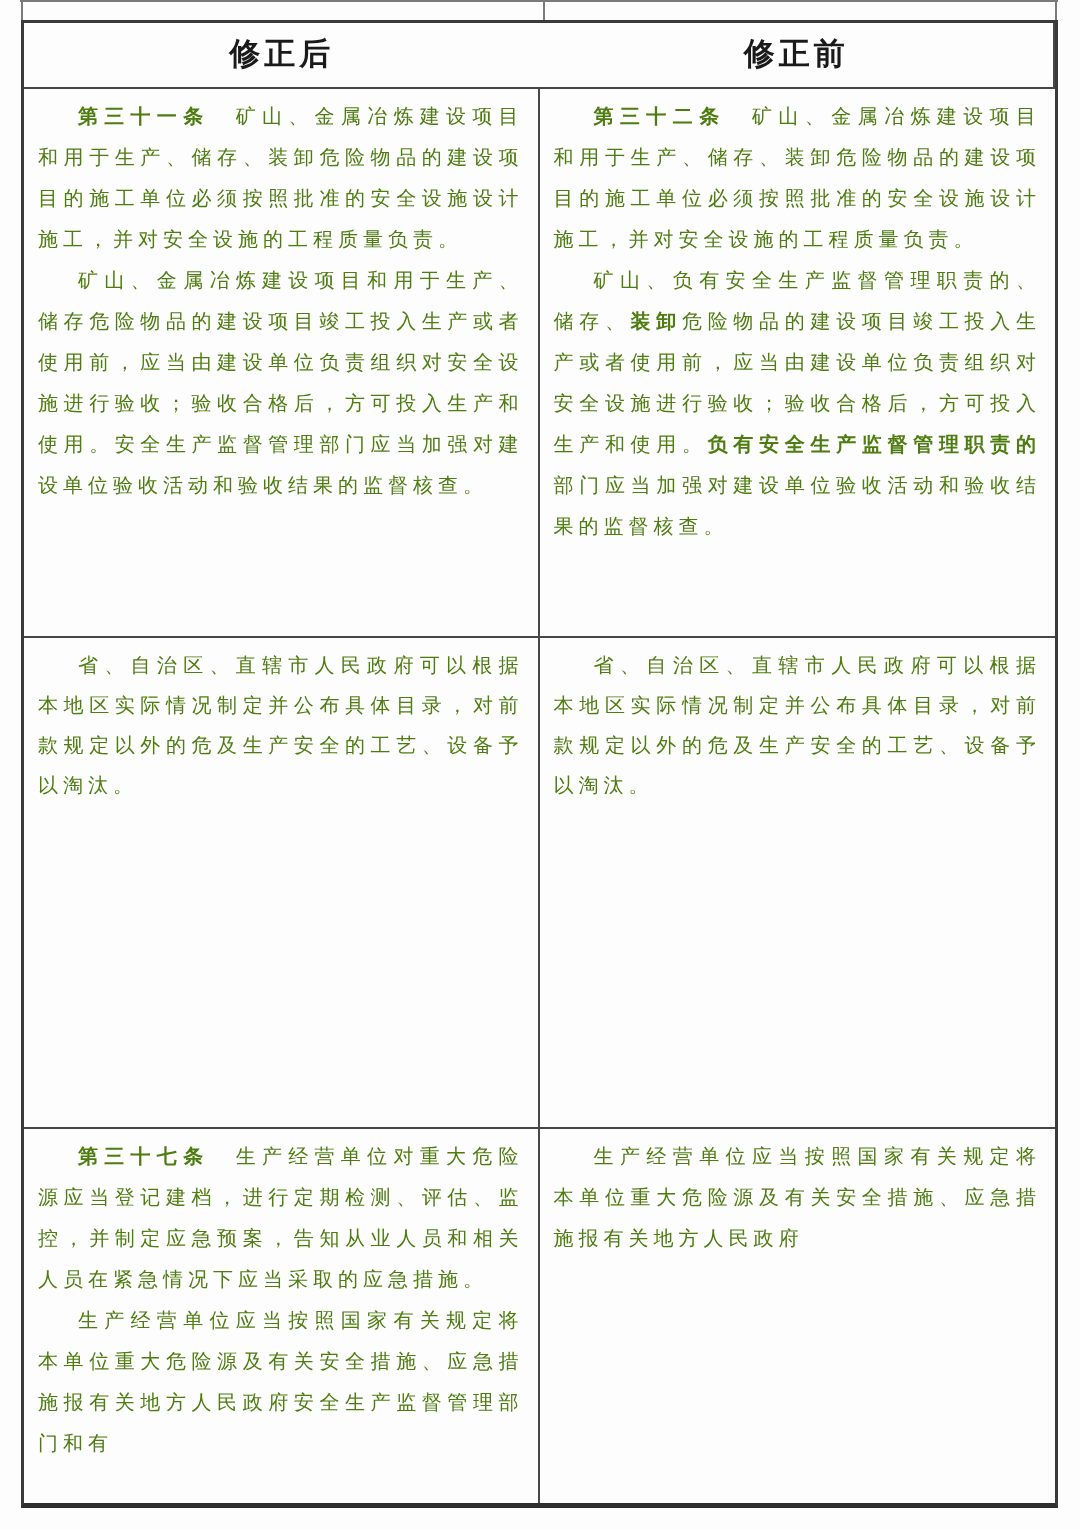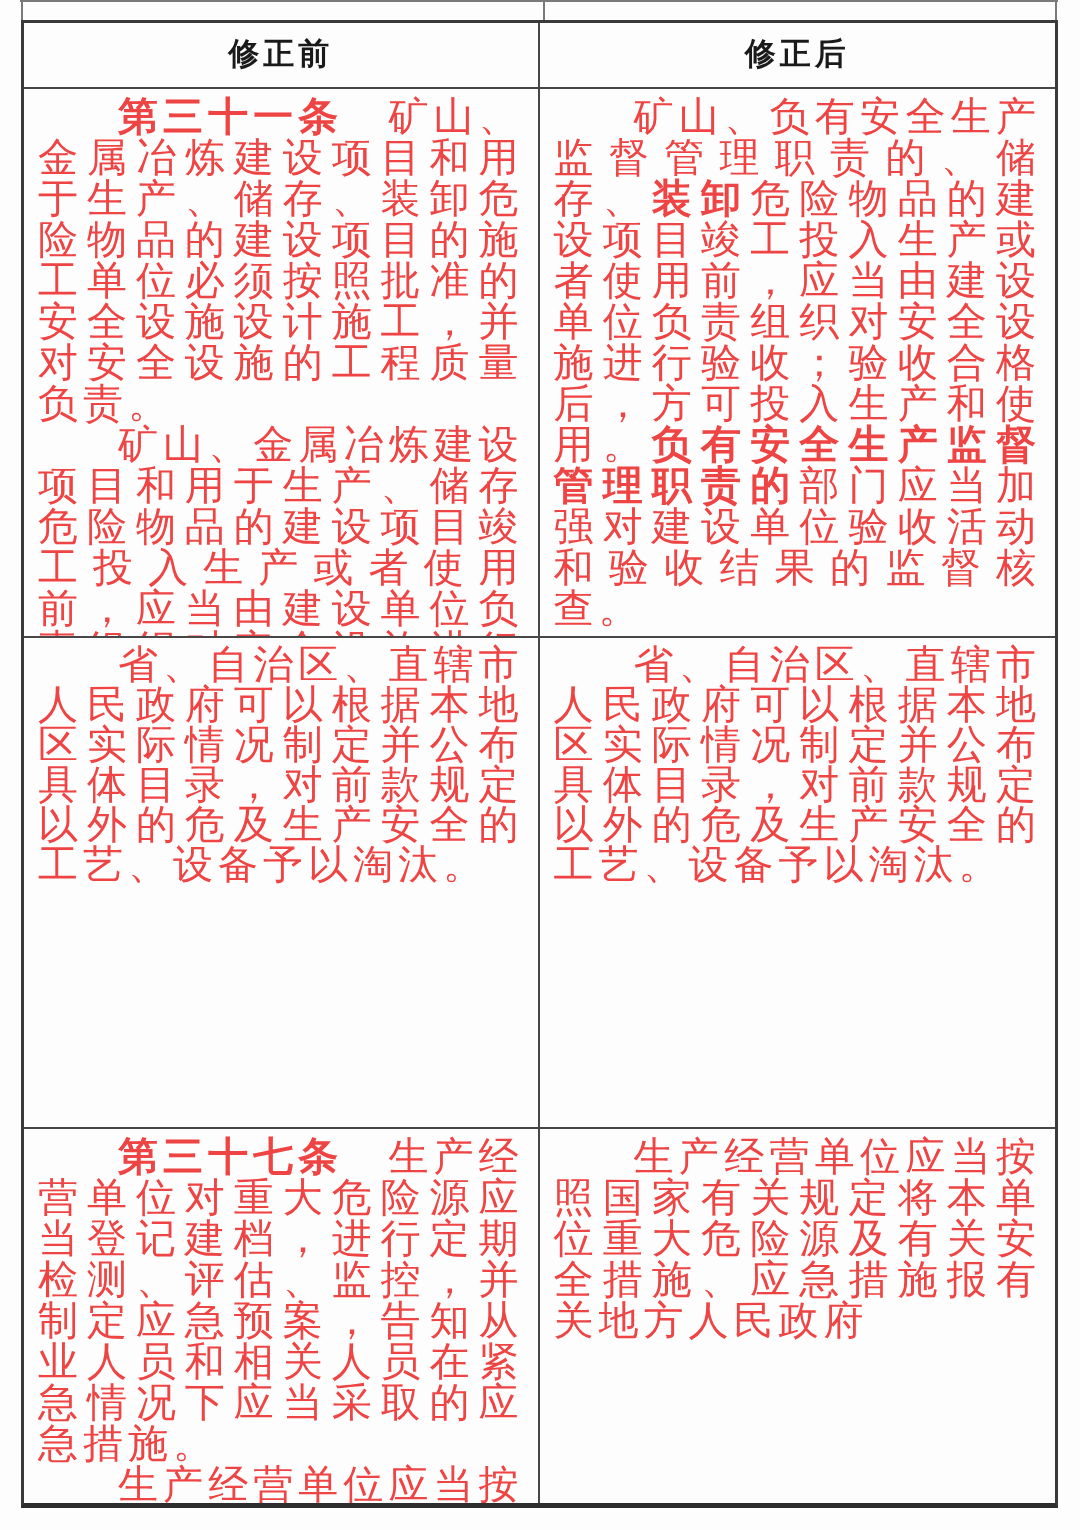--- a/index.html
+++ b/index.html
@@ -61,55 +61,56 @@
   .row-3 { flex: 1 1 auto; }
 
   .cell {
     width: 50%;
     padding: 7px 14px 0 14px;
     overflow: hidden;
   }
   .cell.before { border-right: 2px solid #474747; }
 
   .para {
-    font-size: 40px;
+    font-size: 20px;
     line-height: 41px;
     text-indent: 2em;
     text-align: justify;
     text-justify: inter-character;
     letter-spacing: 5px;
     word-break: break-all;
-    color: #ef4444;
+    color: #4d7c0f;
   }
   .row-2 .para { line-height: 40px; }
   .para .bold { font-weight: 700; }
 </style>
 </head>
 <body>
 
 <div class="page">
 
   <div class="top-hline"></div>
   <div class="top-stub left"></div>
   <div class="top-stub mid"></div>
   <div class="top-stub right"></div>
 
   <div class="cmp-table">
 
     <div class="hdr-row">
+      <div class="hdr-cell after">修正后</div>
       <div class="hdr-cell before">修正前</div>
-      <div class="hdr-cell after">修正后</div>
     </div>
 
     <div class="row row-1">
       <div class="cell before">
           <p class="para"><span class="bold">第三十一条</span><span>　矿山、金属冶炼建设项目和用于生产、储存、装卸危险物品的建设项目的施工单位必须按照批准的安全设施设计施工，并对安全设施的工程质量负责。</span></p>
           <p class="para"><span>矿山、金属冶炼建设项目和用于生产、储存危险物品的建设项目竣工投入生产或者使用前，应当由建设单位负责组织对安全设施进行验收；验收合格后，方可投入生产和使用。安全生产监督管理部门应当加强对建设单位验收活动和验收结果的监督核查。</span></p>
         </div>
       <div class="cell after">
+          <p class="para"><span class="bold">第三十二条</span><span>　矿山、金属冶炼建设项目和用于生产、储存、装卸危险物品的建设项目的施工单位必须按照批准的安全设施设计施工，并对安全设施的工程质量负责。</span></p>
           <p class="para"><span>矿山、负有安全生产监督管理职责的、储存、</span><span class="bold">装卸</span><span>危险物品的建设项目竣工投入生产或者使用前，应当由建设单位负责组织对安全设施进行验收；验收合格后，方可投入生产和使用。</span><span class="bold">负有安全生产监督管理职责的</span><span>部门应当加强对建设单位验收活动和验收结果的监督核查。</span></p>
         </div>
     </div>
 
     <div class="row row-2">
       <div class="cell before">
           <p class="para"><span>省、自治区、直辖市人民政府可以根据本地区实际情况制定并公布具体目录，对前款规定以外的危及生产安全的工艺、设备予以淘汰。</span></p>
           <p class="para"></p>
         </div>
       <div class="cell after">

